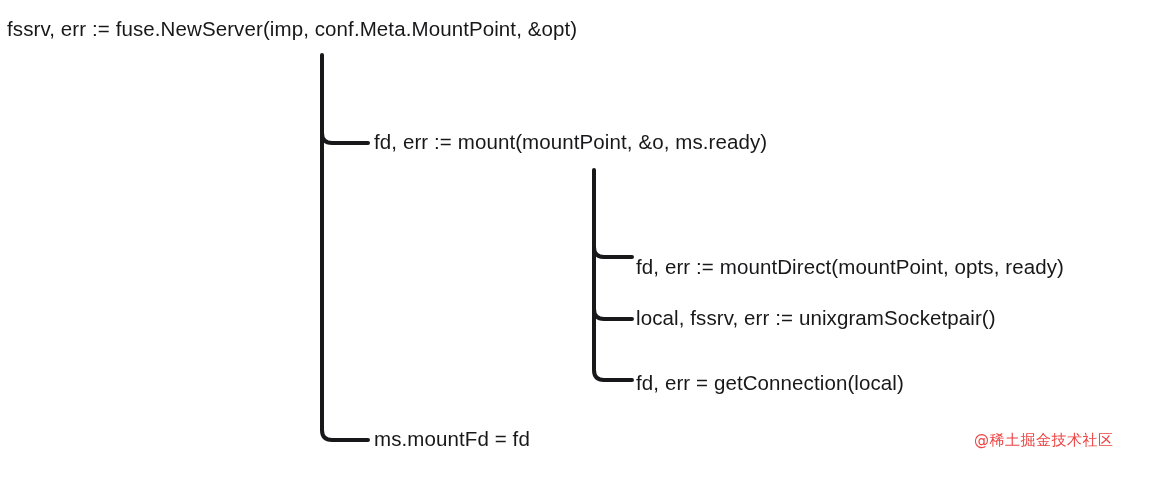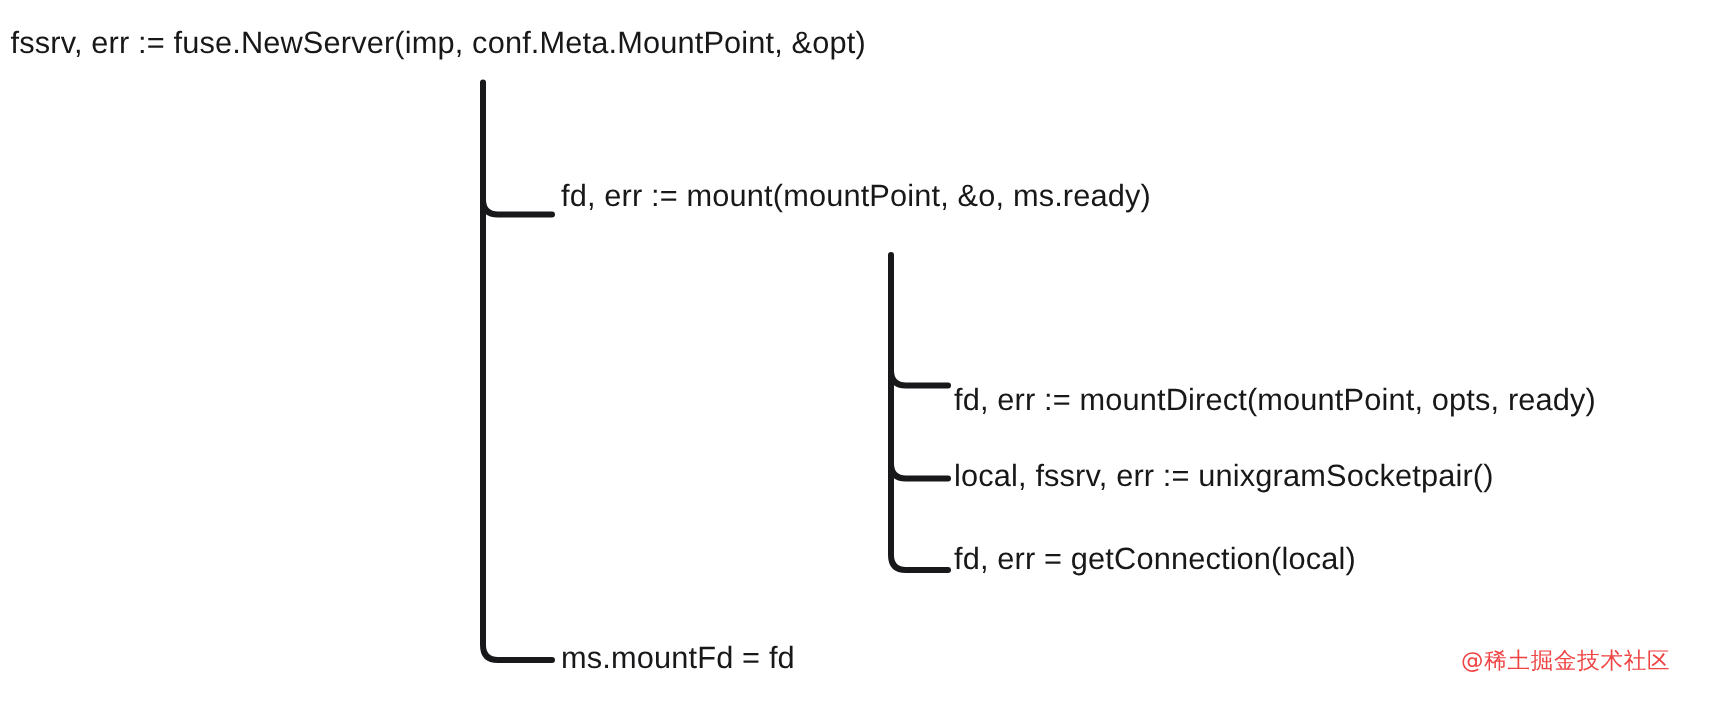--- a/index.html
+++ b/index.html
@@ -28,24 +28,24 @@
     position: absolute;
     white-space: nowrap;
     color: #18181a;
     font-family: "Liberation Sans", "DejaVu Sans", sans-serif;
     font-size: 20.5px;
     font-weight: 400;
     line-height: 1;
     letter-spacing: 0.1px;
   }
   .lvl0 { left: 7px;   top: 19px;  }
-  .lvl1 { left: 374px; top: 121px; }
+  .lvl1 { left: 374px; top: 132px; }
   .lvl2a { left: 636px; top: 246px; margin-top: 11px; }
   .lvl2b { left: 636px; top: 308px; }
-  .lvl2c { left: 636px; top: 363px; }
+  .lvl2c { left: 636px; top: 373px; }
   .lvl1b { left: 374px; top: 429px; }
 
   #watermark {
     position: absolute;
     left: 974px;
     top: 433px;
     color: #ef4444;
     font-family: "DejaVu Sans", "Liberation Sans", sans-serif;
     font-size: 15px;
     line-height: 1;

